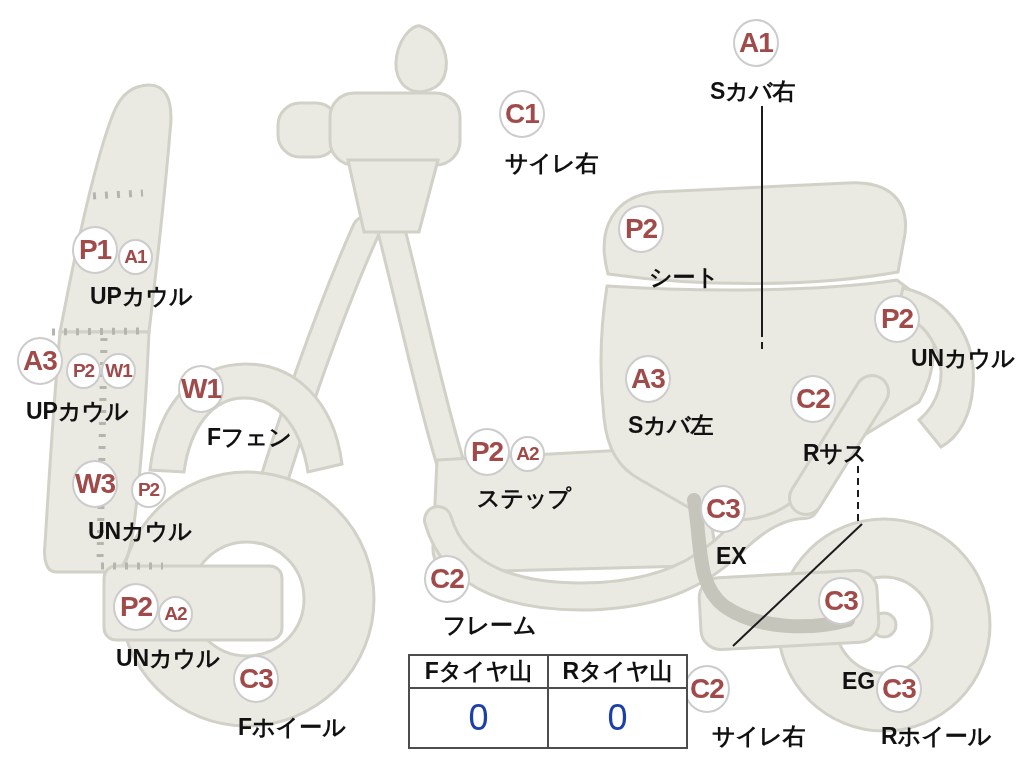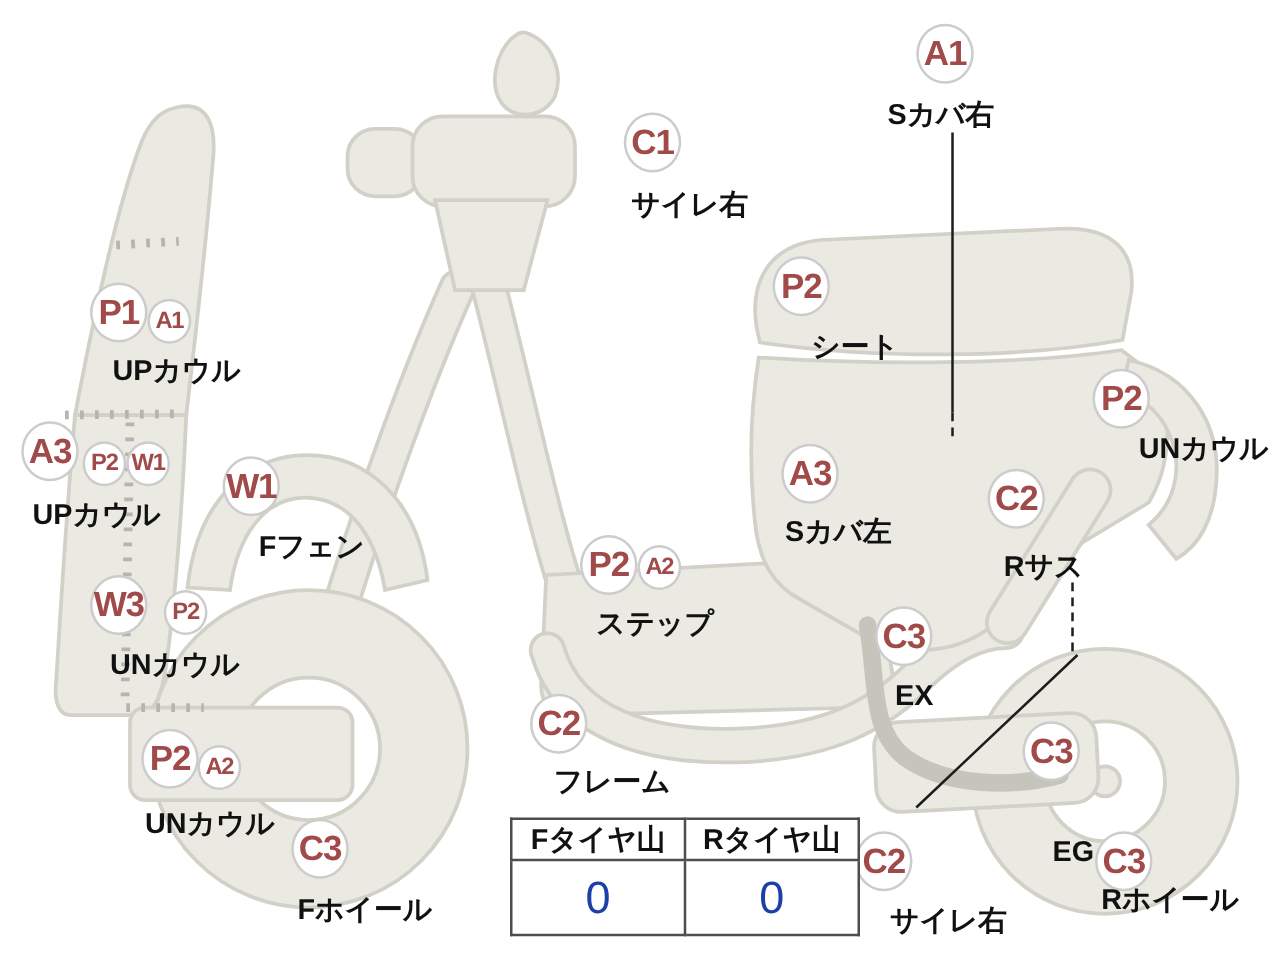--- a/index.html
+++ b/index.html
@@ -155,21 +155,21 @@
       <div class="plabel" style="left:716px;top:543px">EX</div>
     </div>
 
     <div>
       <span class="badge lg" style="left:818px;top:577px">C3</span>
       <div class="plabel" style="left:842px;top:668px">EG</div>
     </div>
 
     <div>
       <span class="badge lg" style="left:876px;top:665px">C3</span>
-      <div class="plabel" style="left:881px;top:704px">Rホイール</div>
+      <div class="plabel" style="left:881px;top:721px">Rホイール</div>
     </div>
 
     <div>
       <span class="badge lg" style="left:684px;top:665px">C2</span>
       <div class="plabel" style="left:712px;top:721px">サイレ右</div>
     </div>
 
     <div>
       <span class="badge lg" style="left:424px;top:555px">C2</span>
       <div class="plabel" style="left:443px;top:610px">フレーム</div>

